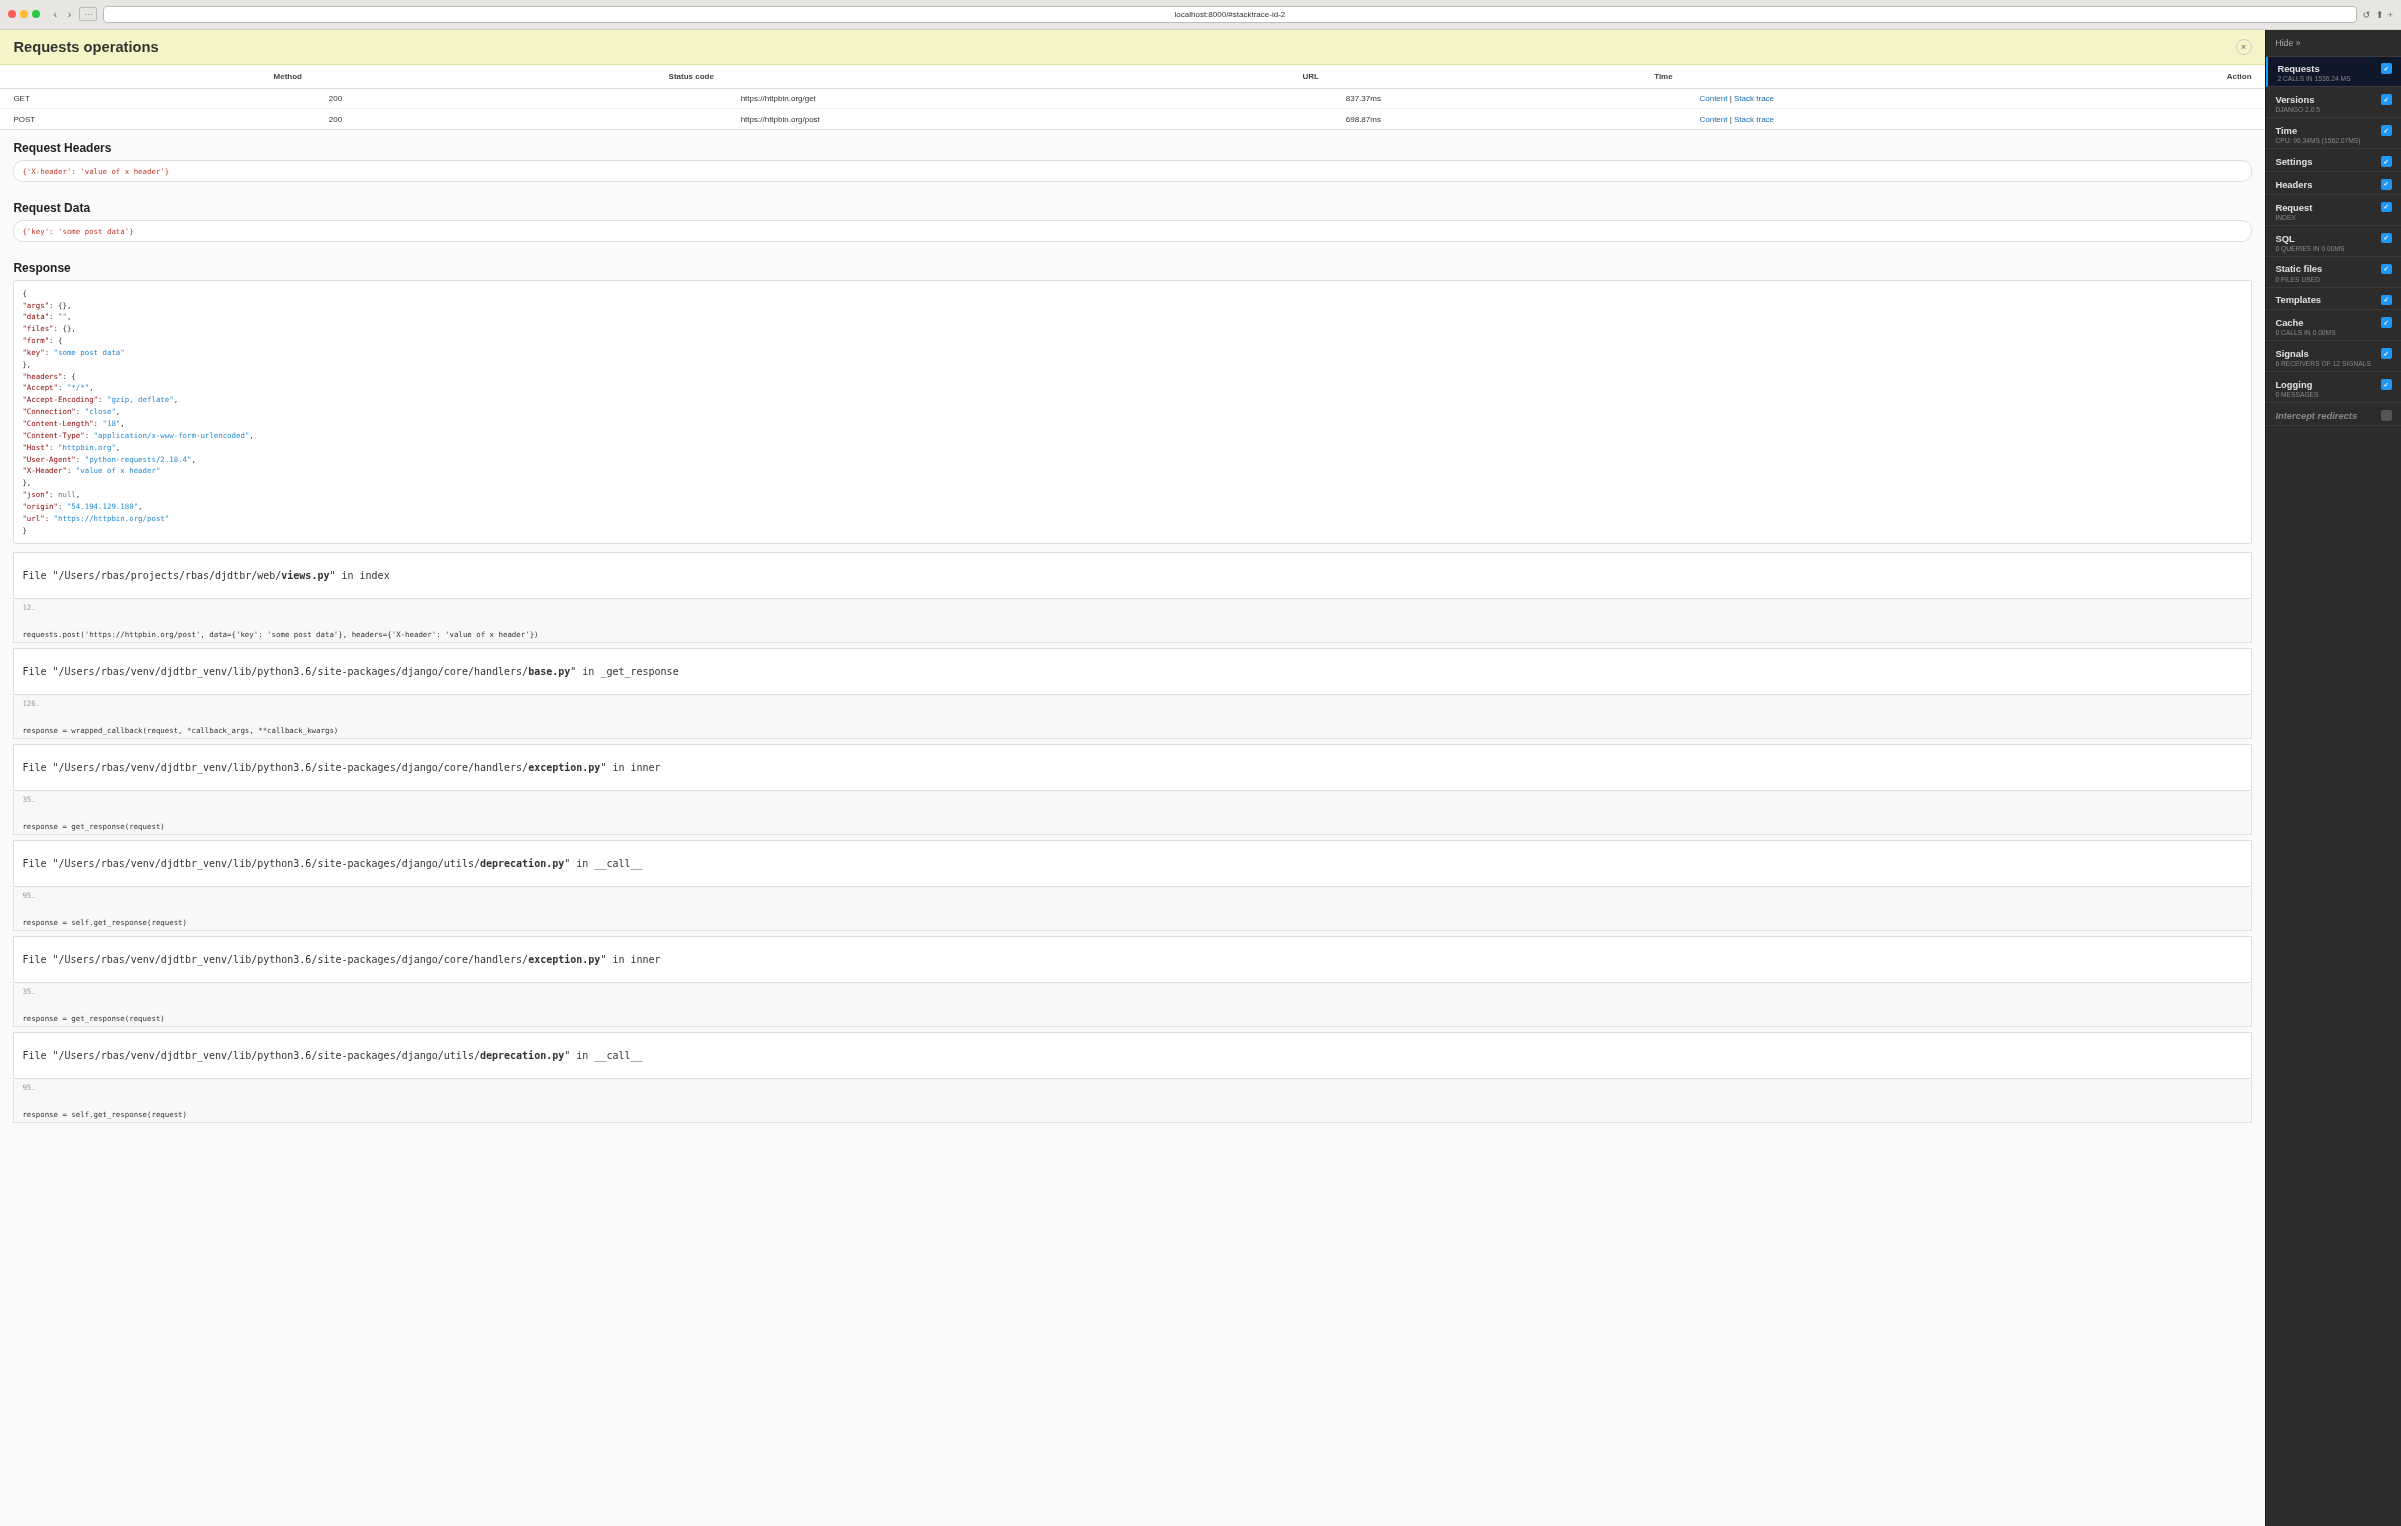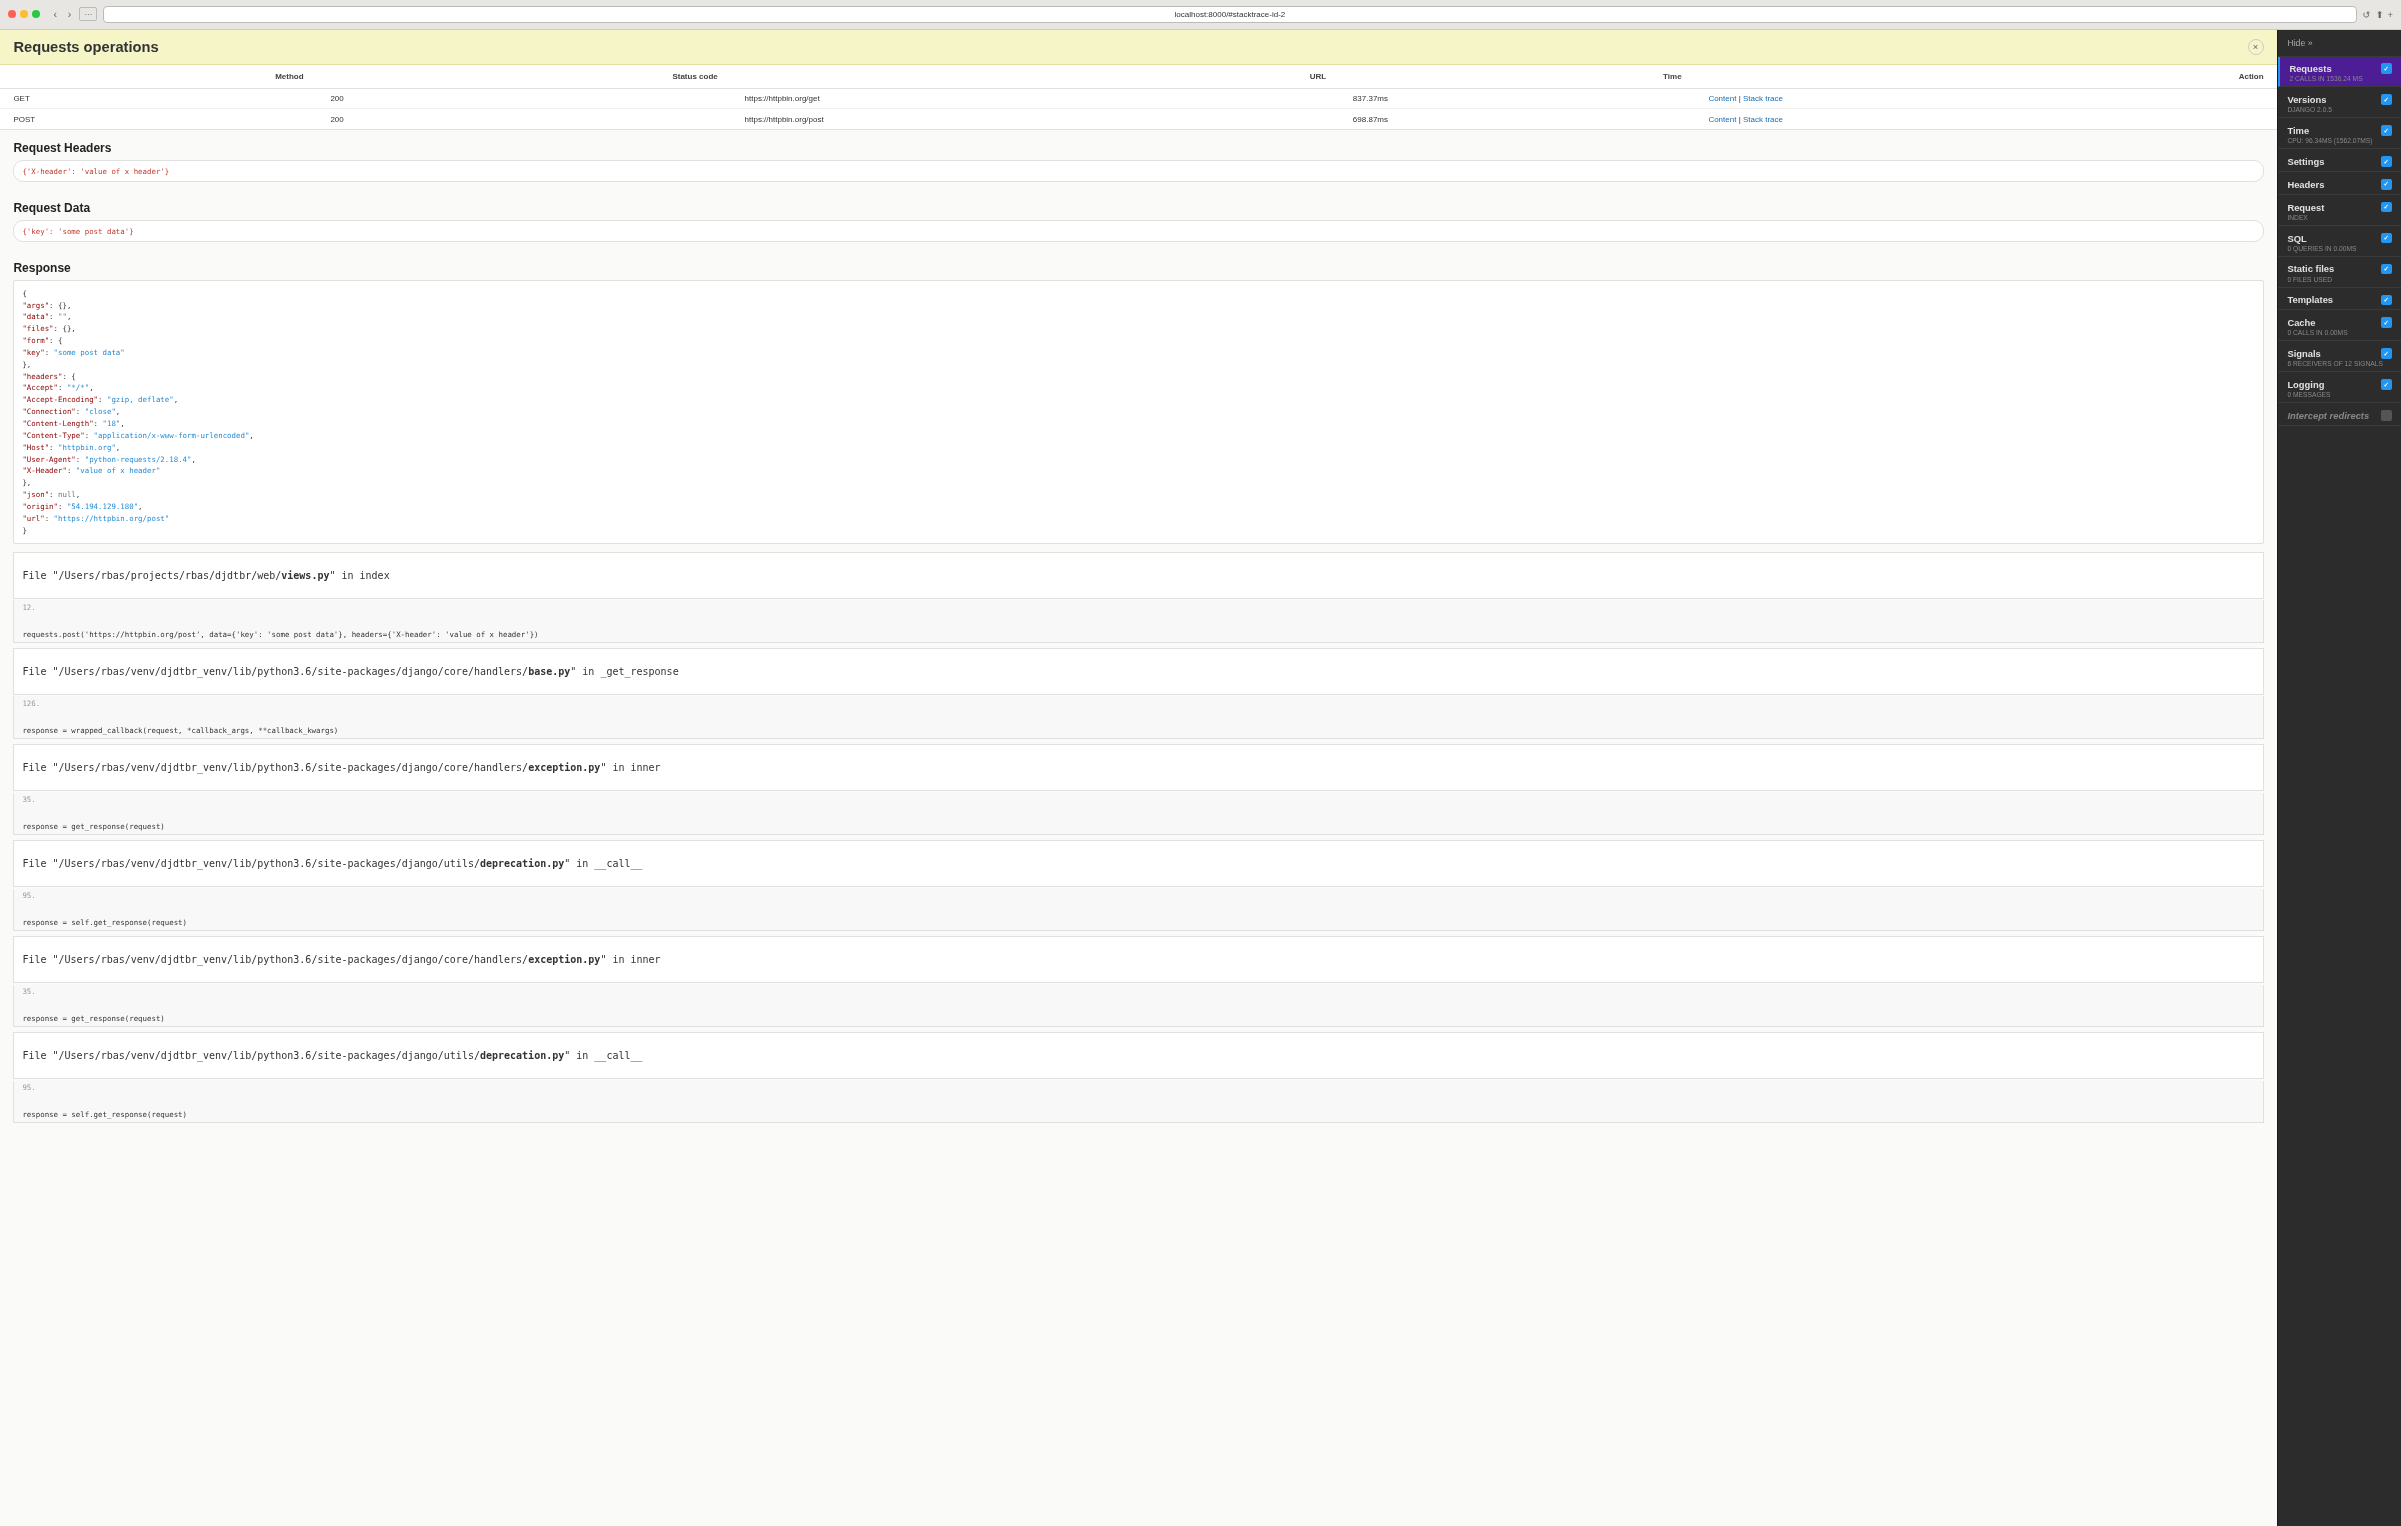--- a/index.html
+++ b/index.html
@@ -215,21 +215,21 @@
       flex-direction: column;
     }
     .line-num {
       color: #999;
       min-width: 20px;
     }
     .line-code { color: #333; }
 
     
     .sidebar {
-      width: 124px;
+      width: 136px;
       background: #2c2c2c;
       color: #ccc;
       overflow-y: auto;
       flex-shrink: 0;
       border-left: 0.7px solid #1a1a1a;
     }
     .sidebar-hide-btn {
       padding: 8px 9.4px;
       font-size: 8.7px;
       color: #aaa;
@@ -282,21 +282,21 @@
     }
     .checkbox-unchecked {
       width: 10.7px;
       height: 10.7px;
       background: #555;
       border-radius: 2px;
       flex-shrink: 0;
     }
     .active-item {
       border-left: 2px solid #2196F3;
-      background: #4c1d95;
+      background: #0f172a;
     }
   </style>
 </head>
 <body>
 
 <div class="browser-chrome">
   <div class="traffic-lights">
     <div class="traffic-light tl-red"></div>
     <div class="traffic-light tl-yellow"></div>
     <div class="traffic-light tl-green"></div>

